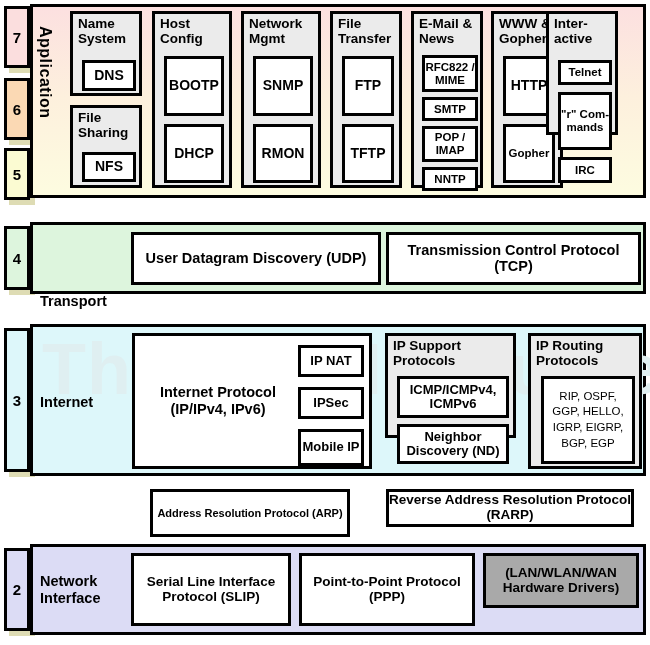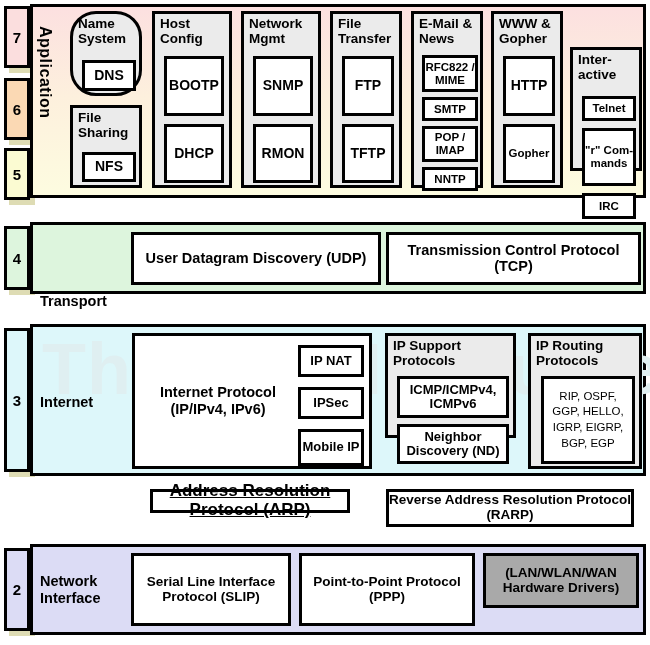--- a/index.html
+++ b/index.html
@@ -133,21 +133,21 @@
 </div>
 <div class="layer-num" style="top:148px; height:52px; background:#fbfbd2;">
   <span>5</span>
 </div>
 
 <div class="layer-band" style="top:4px; height:194px; background:linear-gradient(180deg,#fce0e0 0%, #fdf0dd 48%, #fdfce0 100%);">
 </div>
 
 <div class="vtitle">Application</div>
 
-<div class="group-box zfront" style="left:70px; top:11px; width:72px; height:85px;border-radius:26px;">
+<div class="group-box zfront" style="left:70px; top:11px; width:72px; height:85px;">
   <div class="group-label">Name System</div>
   <div class="proto" style="left:9px; top:46px; width:54px; height:31px; font-size:14px;">DNS</div>
 </div>
 
 <div class="group-box zfront" style="left:70px; top:105px; width:72px; height:83px;">
   <div class="group-label">File Sharing</div>
   <div class="proto" style="left:9px; top:44px; width:54px; height:30px; font-size:14px;">NFS</div>
 </div>
 
 <div class="group-box zfront" style="left:152px; top:11px; width:80px; height:177px;">
@@ -175,21 +175,21 @@
   <div class="proto" style="left:8px; top:112px; width:56px; height:36px; font-size:11.5px;">POP / IMAP</div>
   <div class="proto" style="left:8px; top:153px; width:56px; height:24px; font-size:11.5px;">NNTP</div>
 </div>
 
 <div class="group-box zfront" style="left:491px; top:11px; width:72px; height:177px;">
   <div class="group-label">WWW &amp; Gopher</div>
   <div class="proto" style="left:9px; top:42px; width:52px; height:60px; font-size:14px;">HTTP</div>
   <div class="proto" style="left:9px; top:110px; width:52px; height:59px; font-size:11.5px;">Gopher</div>
 </div>
 
-<div class="group-box zfront" style="left:570px; top:11px; width:72px; height:124px;margin-top:36px;">
+<div class="group-box zfront" style="left:546px; top:11px; width:72px; height:124px;">
   <div class="group-label">Inter- active</div>
   <div class="proto" style="left:9px; top:46px; width:54px; height:25px; font-size:11.5px;">Telnet</div>
   <div class="proto" style="left:9px; top:78px; width:54px; height:58px; font-size:11.5px;">"r" Com- mands</div>
   <div class="proto" style="left:9px; top:143px; width:54px; height:26px; font-size:11.5px;">IRC</div>
 </div>
 
 <div class="layer-num" style="top:226px; height:64px; background:#ddf5dd;">
   <span>4</span>
 </div>
 
@@ -221,21 +221,21 @@
   <div class="group-label">IP Support Protocols</div>
   <div class="proto" style="left:9px; top:40px; width:112px; height:42px; font-size:13px;">ICMP/ICMPv4, ICMPv6</div>
   <div class="proto" style="left:9px; top:88px; width:112px; height:40px; font-size:13px;">Neighbor Discovery (ND)</div>
 </div>
 
 <div class="group-box zfront" style="left:528px; top:333px; width:114px; height:136px;">
   <div class="group-label">IP Routing Protocols</div>
   <div class="proto" style="left:10px; top:40px; width:94px; height:88px; font-size:11.5px; font-weight:normal; line-height:1.35; padding:0 4px;">RIP, OSPF, GGP, HELLO, IGRP, EIGRP, BGP, EGP</div>
 </div>
 
-<div class="proto" style="left:150px; top:489px; width:200px; height:24px; font-size:17px;text-decoration:underline;">Address Resolution Protocol (ARP)</div>
+<div class="proto" style="left:150px; top:489px; width:200px; height:48px; font-size:11px;">Address Resolution Protocol (ARP)</div>
 <div class="proto" style="left:386px; top:489px; width:248px; height:38px; font-size:13.5px;">Reverse Address Resolution Protocol (RARP)</div>
 
 <div class="layer-num" style="top:548px; height:83px; background:#dcdcf5;">
   <span>2</span>
 </div>
 
 <div class="layer-band" style="top:544px; height:91px; background:#dcdcf5;"></div>
 
 <div class="layer-title" style="left:40px; top:573px; width:92px;">Network Interface</div>
 

